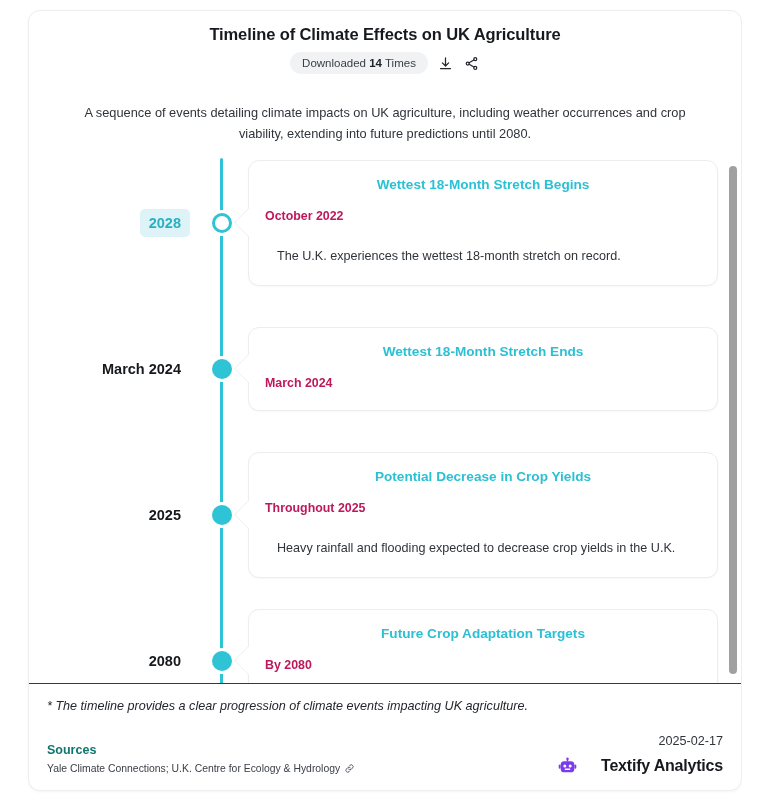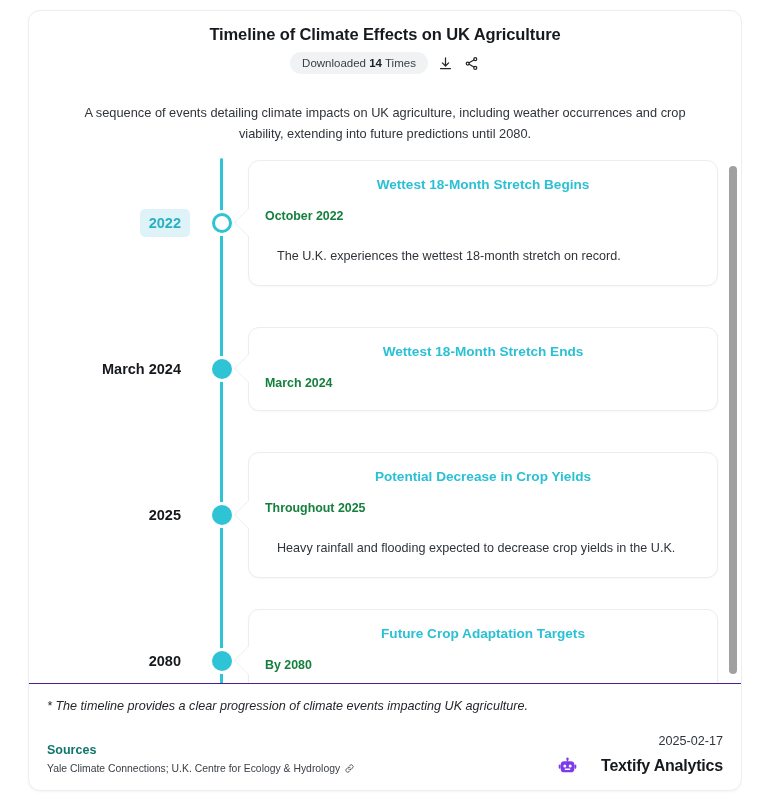--- a/index.html
+++ b/index.html
@@ -218,21 +218,21 @@
     color: #2bc0d4;
     line-height: 19px;
   }
 
   .event-date {
     position: relative;
     z-index: 2;
     margin-top: 14px;
     font-size: 12.4px;
     font-weight: bold;
-    color: #15803d;
+    color: #be185d;
     line-height: 17px;
   }
 
   .event-desc {
     position: relative;
     z-index: 2;
     margin-top: 20px;
     padding-left: 12px;
     font-size: 12.6px;
     line-height: 22px;
@@ -358,21 +358,21 @@
       </div>
 
       <div class="description">A sequence of events detailing climate impacts on UK agriculture, including weather occurrences and crop viability, extending into future predictions until 2080.</div>
     </div>
 
     <div class="timeline-scroll">
       <div class="timeline-inner">
         <div class="rail"></div>
 
         <div class="entry">
-          <div class="year-label active"><span class="chip">2022</span></div>
+          <div class="year-label active"><span class="chip">2028</span></div>
           <div class="marker hollow"></div>
           <div class="event-card">
             <div class="event-title">Wettest 18-Month Stretch Begins</div>
             <div class="event-date">October 2022</div>
             <div class="event-desc">The U.K. experiences the wettest 18-month stretch on record.</div>
           </div>
         </div>
 
         <div class="entry">
           <div class="year-label"><span class="chip">March 2024</span></div>

